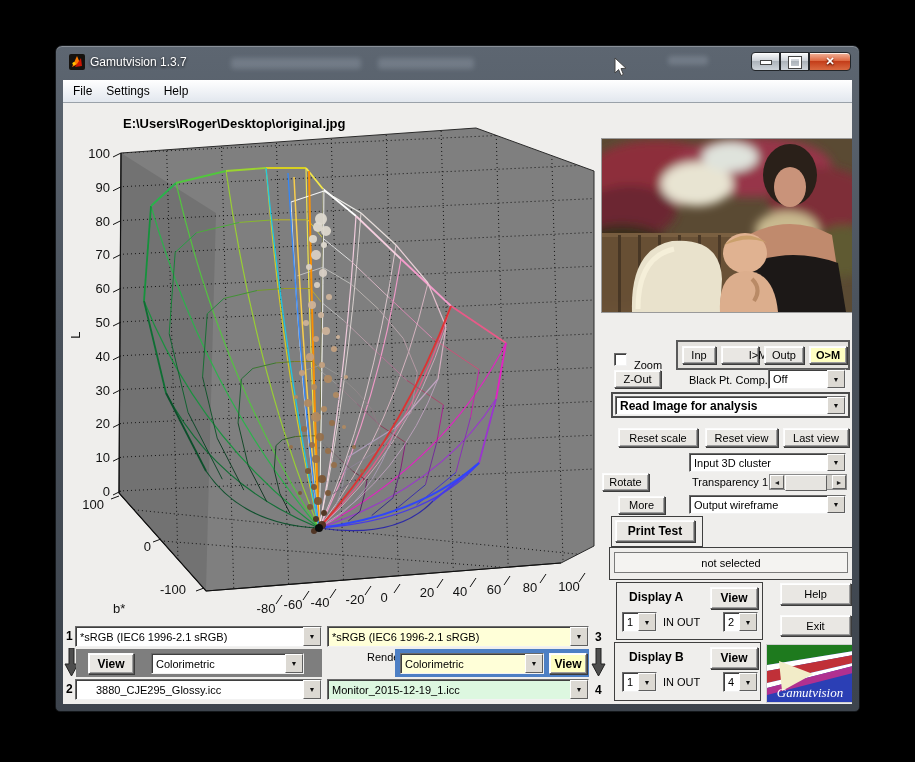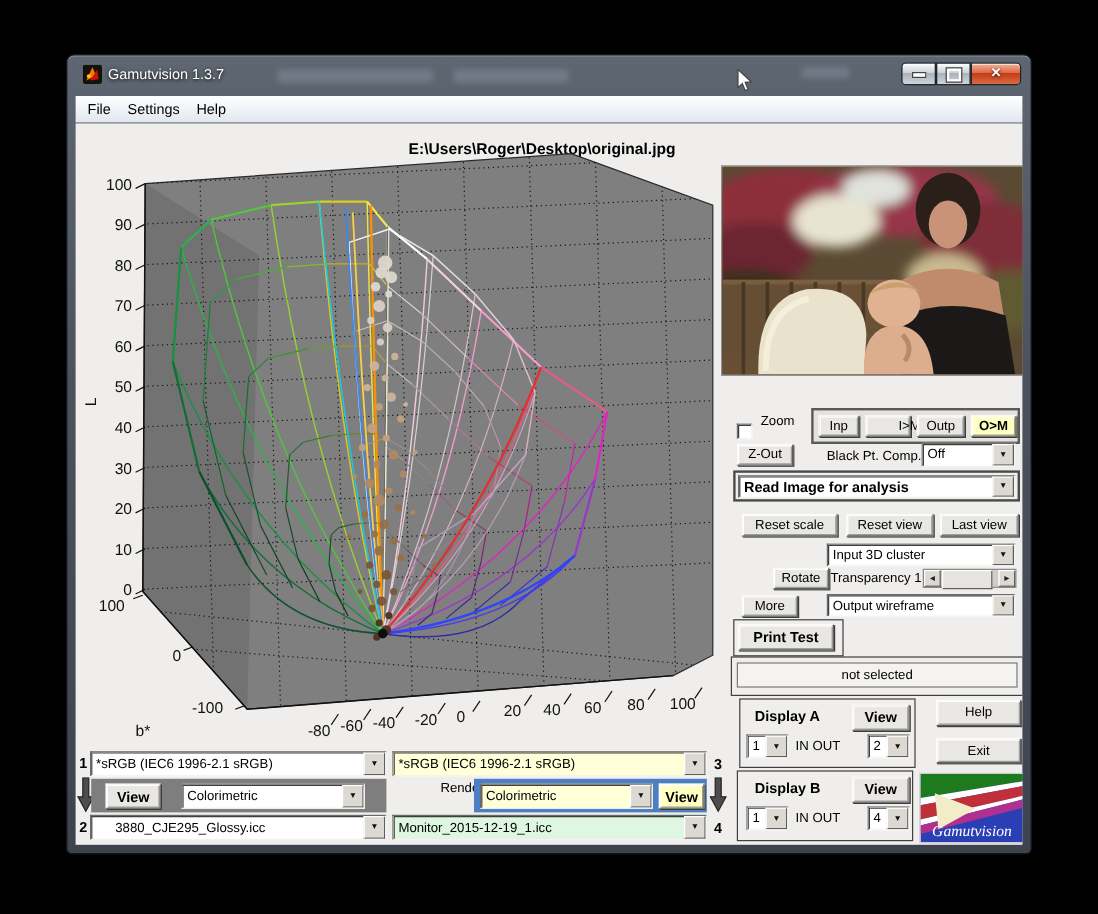--- a/index.html
+++ b/index.html
@@ -43,21 +43,21 @@
   .chk{width:13px;height:13px;background:#fff;border:1px solid;box-sizing:border-box;
       border-color:#6a6a6a #f2f2f2 #f2f2f2 #6a6a6a;box-shadow:inset 1px 1px 0 #3f3f3f;}
   .num{font-size:12px;font-weight:bold;color:#000;}
   .minbar{width:10px;height:3px;background:#fff;border:1px solid #444;margin:7px auto 0;}
   .resbox{width:8px;height:7px;border:2px solid #fff;outline:1px solid #444;margin:4px auto 0;}
   .xg{color:#fff;font-weight:bold;font-size:11px;line-height:17px;text-shadow:0 1px 2px #3a0a00;}
   .sl-track{background:#cfcdc8;border:1px solid #8a8a8a;box-sizing:border-box;}
   .sl-btn{background:#dcd9d3;border:1px solid;border-color:#fff #5f5f5f #5f5f5f #fff;
       font-size:7px;color:#222;display:flex;align-items:center;justify-content:center;box-sizing:border-box;}
   .sl-thumb{background:#e6e4e0;border:1px solid;border-color:#fff #5f5f5f #5f5f5f #fff;}
-  .ptitle{font-weight:bold;font-size:13px;color:#000;text-align:right;}
+  .ptitle{font-weight:bold;font-size:13px;color:#000;text-align:left;}
 </style>
 </head>
 <body>
 
 <div class="abs win">
 
   <div class="abs" style="left:0;top:0;width:803px;height:34px;">
     <svg class="abs" style="left:13px;top:8px" width="16" height="16">
       <rect width="16" height="16" rx="2" fill="#15120e"></rect>
       <path d="M3,13 L8,2 L11,9 Z" fill="#ff7a00"></path>
@@ -402,21 +402,21 @@
         <path d="M146,96 Q188,74 230,96 L242,173 L140,173 Z" fill="#c08a6d"></path>
         <path d="M150,124 Q190,108 236,124 L244,173 L148,173 Z" fill="#1c1817"></path>
         <ellipse cx="143" cy="114" rx="22" ry="20" fill="#e0b291"></ellipse>
         <path d="M122,106 Q143,88 165,104 Q146,96 122,106Z" fill="#caa06c"></path>
         <path d="M118,173 Q116,134 143,132 Q172,132 176,173 Z" fill="#dcae8d"></path>
         <path d="M150,140 Q160,150 152,162" stroke="#b98a66" stroke-width="4" fill="none"></path>
       </svg>
     </div>
 
     <span class="abs chk" style="left:551px;top:250px;"></span>
-    <span class="abs lbl" style="left:571px;top:242px;">Zoom</span>
+    <span class="abs lbl" style="left:571px;top:256px;">Zoom</span>
 
     <div class="abs frame2" style="left:613px;top:237px;width:174px;height:30px;background:#e4e2de;"></div>
     <div class="abs btn" style="left:619px;top:243px;width:34px;height:18px;">Inp</div>
     <div class="abs btn" style="left:658px;top:243px;width:38px;height:18px;padding-left:36px;">I&gt;M</div>
     <div class="abs btn" style="left:701px;top:243px;width:40px;height:18px;">Outp</div>
     <div class="abs btn b ylw" style="left:746px;top:243px;width:38px;height:18px;">O&gt;M</div>
 
     <div class="abs btn" style="left:551px;top:267px;width:47px;height:18px;">Z-Out</div>
     <span class="abs lbl" style="left:626px;top:271px;">Black Pt. Comp.</span>
     <div class="abs dd" style="left:705px;top:266px;width:78px;height:20px;">
@@ -432,21 +432,21 @@
 
     <div class="abs btn" style="left:555px;top:325px;width:80px;height:19px;">Reset scale</div>
     <div class="abs btn" style="left:642px;top:325px;width:73px;height:19px;">Reset view</div>
     <div class="abs btn" style="left:720px;top:325px;width:66px;height:19px;">Last view</div>
 
     <div class="abs dd" style="left:626px;top:350px;width:157px;height:19px;">
       <span class="t">Input 3D cluster</span>
       <span class="da">▼</span>
     </div>
 
-    <div class="abs btn" style="left:581px;top:370px;width:47px;height:18px;">Rotate</div>
+    <div class="abs btn" style="left:539px;top:370px;width:47px;height:18px;">Rotate</div>
     <span class="abs lbl" style="left:629px;top:373px;">Transparency 1</span>
     <div class="abs sl-track" style="left:706px;top:371px;width:78px;height:16px;">
       <div class="sl-btn abs" style="left:0;top:0;width:14px;height:14px;">◄</div>
       <div class="sl-thumb abs" style="left:15px;top:0;width:40px;height:14px;"></div>
       <div class="sl-btn abs" style="right:0;top:0;width:14px;height:14px;">►</div>
     </div>
 
     <div class="abs btn" style="left:555px;top:393px;width:47px;height:18px;">More</div>
     <div class="abs dd" style="left:626px;top:392px;width:157px;height:19px;align-items:center;">
       <span class="t">Output wireframe</span>

